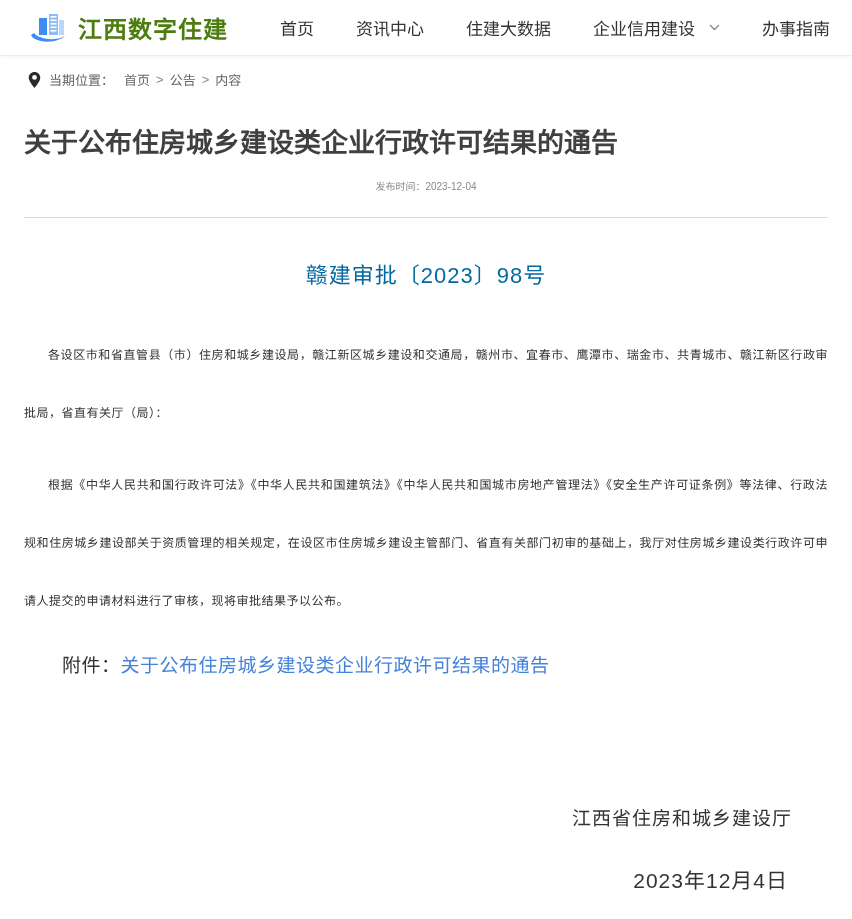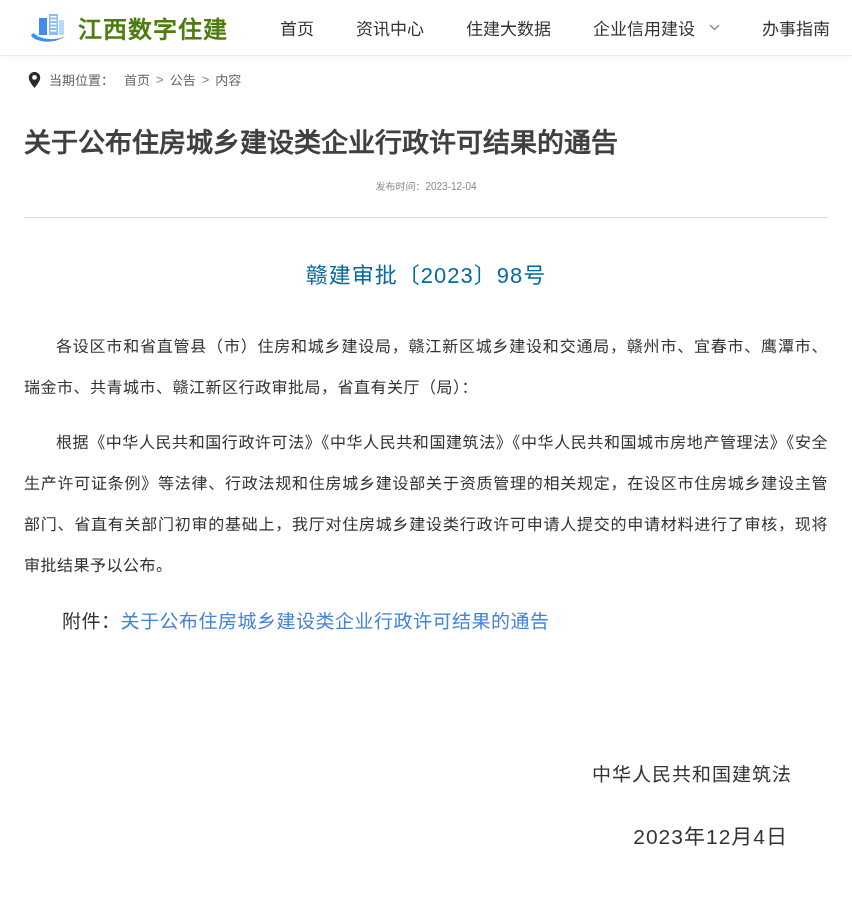--- a/index.html
+++ b/index.html
@@ -80,22 +80,22 @@
   }
   .doc-number {
     text-align: center;
     font-size: 22px;
     color: #0369a1;
     margin-top: 44px;
     line-height: 28px;
     letter-spacing: 1px;
   }
   .body-paragraph {
-    font-size: 16px;
-    line-height: 41px;
+    font-size: 12px;
+    line-height: 58px;
     color: #333;
     text-indent: 2em;
     letter-spacing: 0.5px;
     text-align: justify;
   }
   .para-1 { margin-top: 36px; }
   .para-2 { margin-top: 14px; }
   .attachment-line {
     font-size: 19px;
     line-height: 43px;
@@ -189,15 +189,15 @@
 
   <div class="doc-number">赣建审批〔2023〕98号</div>
 
   <p class="body-paragraph para-1">各设区市和省直管县（市）住房和城乡建设局，赣江新区城乡建设和交通局，赣州市、宜春市、鹰潭市、瑞金市、共青城市、赣江新区行政审批局，省直有关厅（局）：</p>
   <p class="body-paragraph para-2">根据《中华人民共和国行政许可法》《中华人民共和国建筑法》《中华人民共和国城市房地产管理法》《安全生产许可证条例》等法律、行政法规和住房城乡建设部关于资质管理的相关规定，在设区市住房城乡建设主管部门、省直有关部门初审的基础上，我厅对住房城乡建设类行政许可申请人提交的申请材料进行了审核，现将审批结果予以公布。</p>
 
   <p class="attachment-line">
     <span class="attachment-label">附件：</span><a class="attachment-link">关于公布住房城乡建设类企业行政许可结果的通告</a>
   </p>
 
-  <div class="signature">中华人民共和国建筑法</div>
+  <div class="signature">江西省住房和城乡建设厅</div>
   <div class="sign-date">2023年12月4日</div>
 </div>
 
 </body></html>

